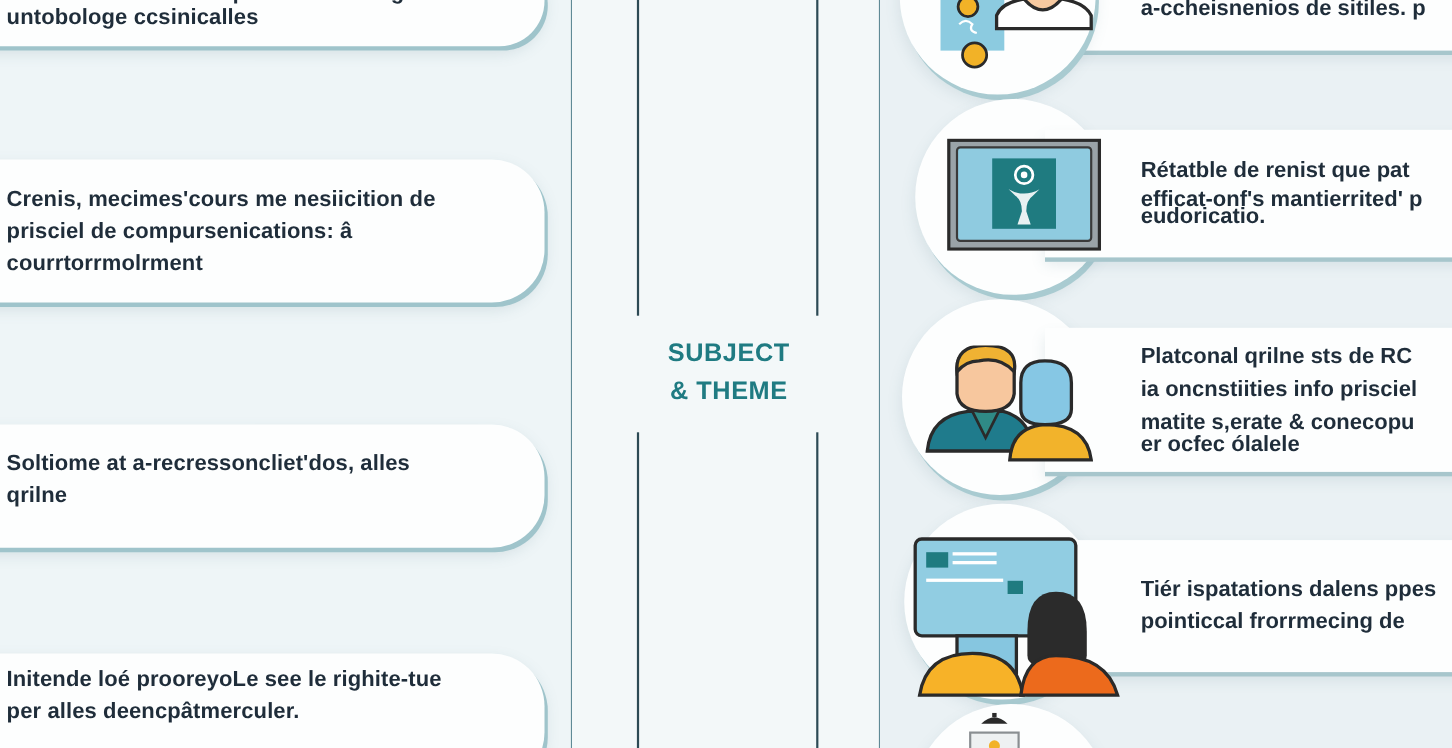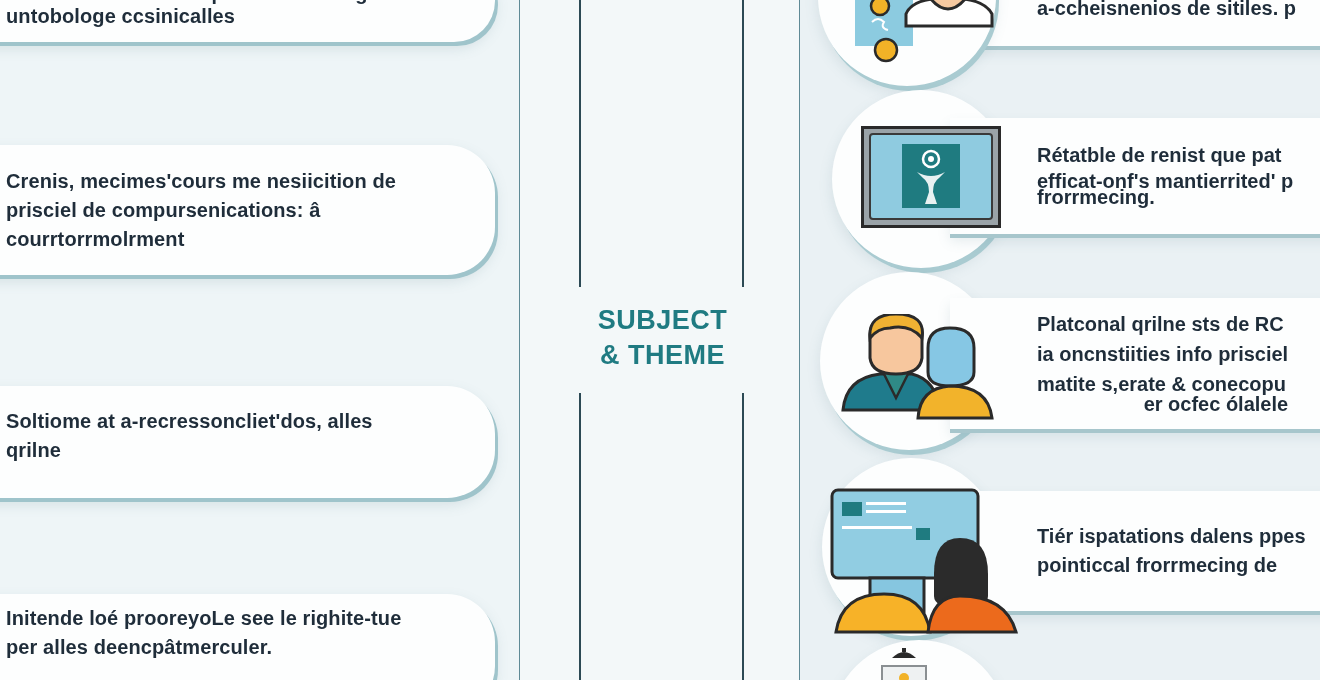--- a/index.html
+++ b/index.html
@@ -27,21 +27,21 @@
   }
   .lcard .txt {
     font-size: 20px; line-height: 29px; font-weight: 600; color: #1f2d3a;
     letter-spacing: 0.1px;
   }
 
   
   .title {
     position: absolute; left: 580px; width: 165px; top: 303px;
     text-align: center; color: #1f7b82; font-weight: 700;
-    font-size: 27px; line-height: 35px; letter-spacing: 0.5px;
+    font-size: 23px; line-height: 35px; letter-spacing: 0.5px;
     background: #f3f8f9;
   }
 
   
   .rcircle {
     position: absolute; width: 178px; height: 178px; border-radius: 50%;
     background: #fdfefe;
     box-shadow: 3px 5px 0 #a9cbd1, 0 6px 14px rgba(90,130,140,0.15);
   }
   .rcard {
@@ -116,39 +116,39 @@
   <circle cx="34" cy="50" r="11" fill="#f2b227" stroke="#2a2a2a" stroke-width="2.5"></circle>
   <path d="M54 26 L54 14 Q60 -2 96 -2 Q132 -2 140 14 L140 26 Z" fill="#ffffff" stroke="#2a2a2a" stroke-width="3"></path>
   <path d="M78 -2 Q96 20 114 -2" fill="#f6c9a0" stroke="#2a2a2a" stroke-width="3"></path>
 </svg>
 
 <div class="rcircle" style="left:832px;top:90px;"></div>
 <div class="rcard" style="top:118px;height:116px;">
   <div class="txt">
     <div>Rétatble de renist que pat</div>
     <div>efficat-onf's mantierrited' p</div>
-    <div style="margin-top:-10px;">frorrmecing.</div>
+    <div style="margin-top:-10px;">eudoricatio.</div>
   </div>
 </div>
 <svg class="icon" style="left:861px;top:126px;" width="140" height="102" viewBox="0 0 140 102">
   <rect x="1.5" y="1.5" width="137" height="99" fill="#9aa3a8" stroke="#2a2a2a" stroke-width="3"></rect>
   <rect x="9" y="8" width="122" height="85" rx="3" fill="#8fcbe0" stroke="#3a3a3a" stroke-width="2"></rect>
   <rect x="41" y="18" width="58" height="64" fill="#1f7b80"></rect>
   <circle cx="70" cy="33" r="8" fill="none" stroke="#ffffff" stroke-width="2.5"></circle>
   <circle cx="70" cy="33" r="3" fill="#ffffff"></circle>
   <path d="M56 46 Q70 54 84 46 L78 52 Q72 56 72 66 L76 78 L64 78 L68 66 Q68 56 62 52 Z" fill="#e8f1f2"></path>
 </svg>
 
 <div class="rcircle" style="left:820px;top:272px;"></div>
 <div class="rcard" style="top:298px;height:131px;">
   <div class="txt" style="line-height:30px;">
     <div>Platconal qrilne sts de RC</div>
     <div>ia oncnstiities info prisciel</div>
     <div>matite s,erate &amp; conecopu</div>
-    <div style="margin-top:-10px;text-align:right;">er ocfec ólalele</div>
+    <div style="margin-top:-10px;">er ocfec ólalele</div>
   </div>
 </div>
 <svg class="icon" style="left:840px;top:314px;" width="156" height="106" viewBox="0 0 156 106">
   <path d="M3 96 Q6 64 40 60 L72 60 Q96 66 100 96 Z" fill="#1f7b8c" stroke="#2a2a2a" stroke-width="3"></path>
   <path d="M44 60 L56 84 L68 60" fill="#2f8a86" stroke="#2a2a2a" stroke-width="2.5"></path>
   <path d="M30 20 Q30 2 56 2 Q82 2 82 20 L82 44 Q80 60 56 60 Q32 60 30 44 Z" fill="#f7c79e" stroke="#2a2a2a" stroke-width="3"></path>
   <path d="M30 24 Q28 0 56 0 Q86 0 82 24 Q70 10 50 14 Q38 14 30 24 Z" fill="#f0b233" stroke="#2a2a2a" stroke-width="3"></path>
   <path d="M88 34 Q88 14 110 14 Q134 14 134 34 L134 58 Q134 72 110 72 Q88 72 88 58 Z" fill="#86c7e4" stroke="#2a2a2a" stroke-width="3"></path>
   <path d="M78 104 Q80 74 110 72 Q148 72 152 104 Z" fill="#f2b32b" stroke="#2a2a2a" stroke-width="3"></path>
 </svg>

